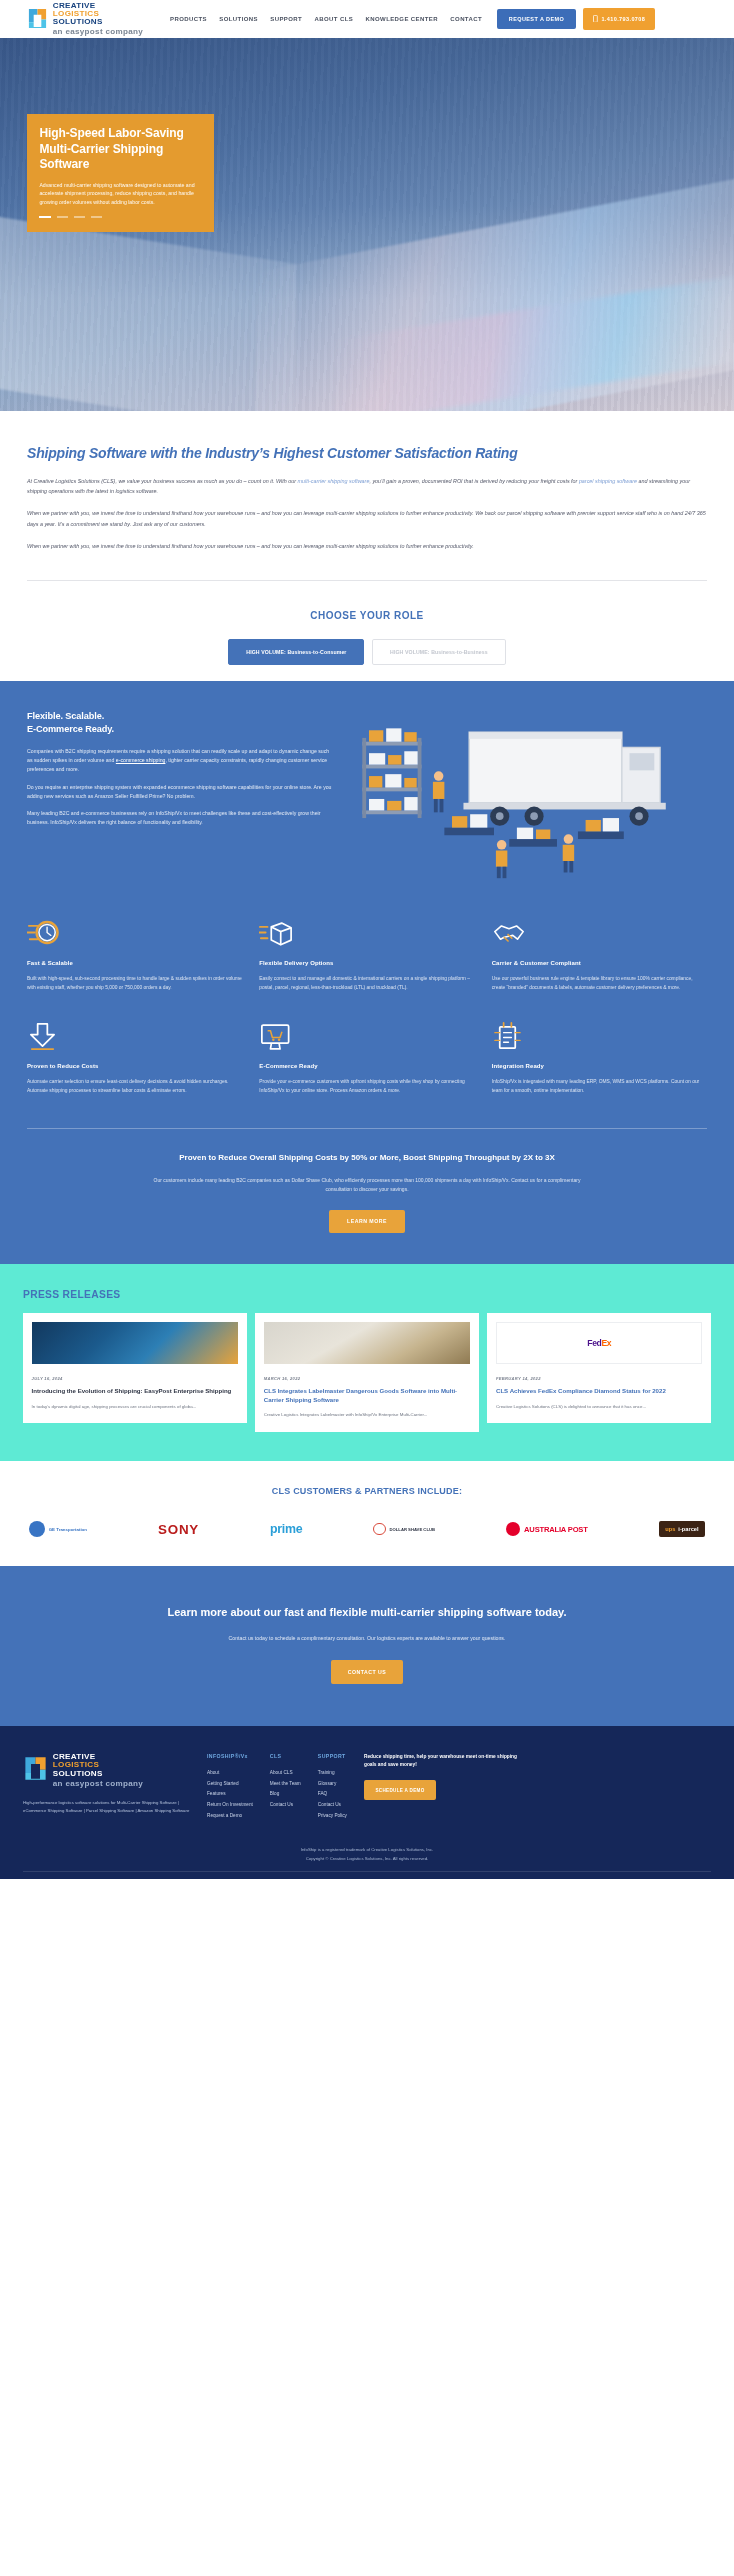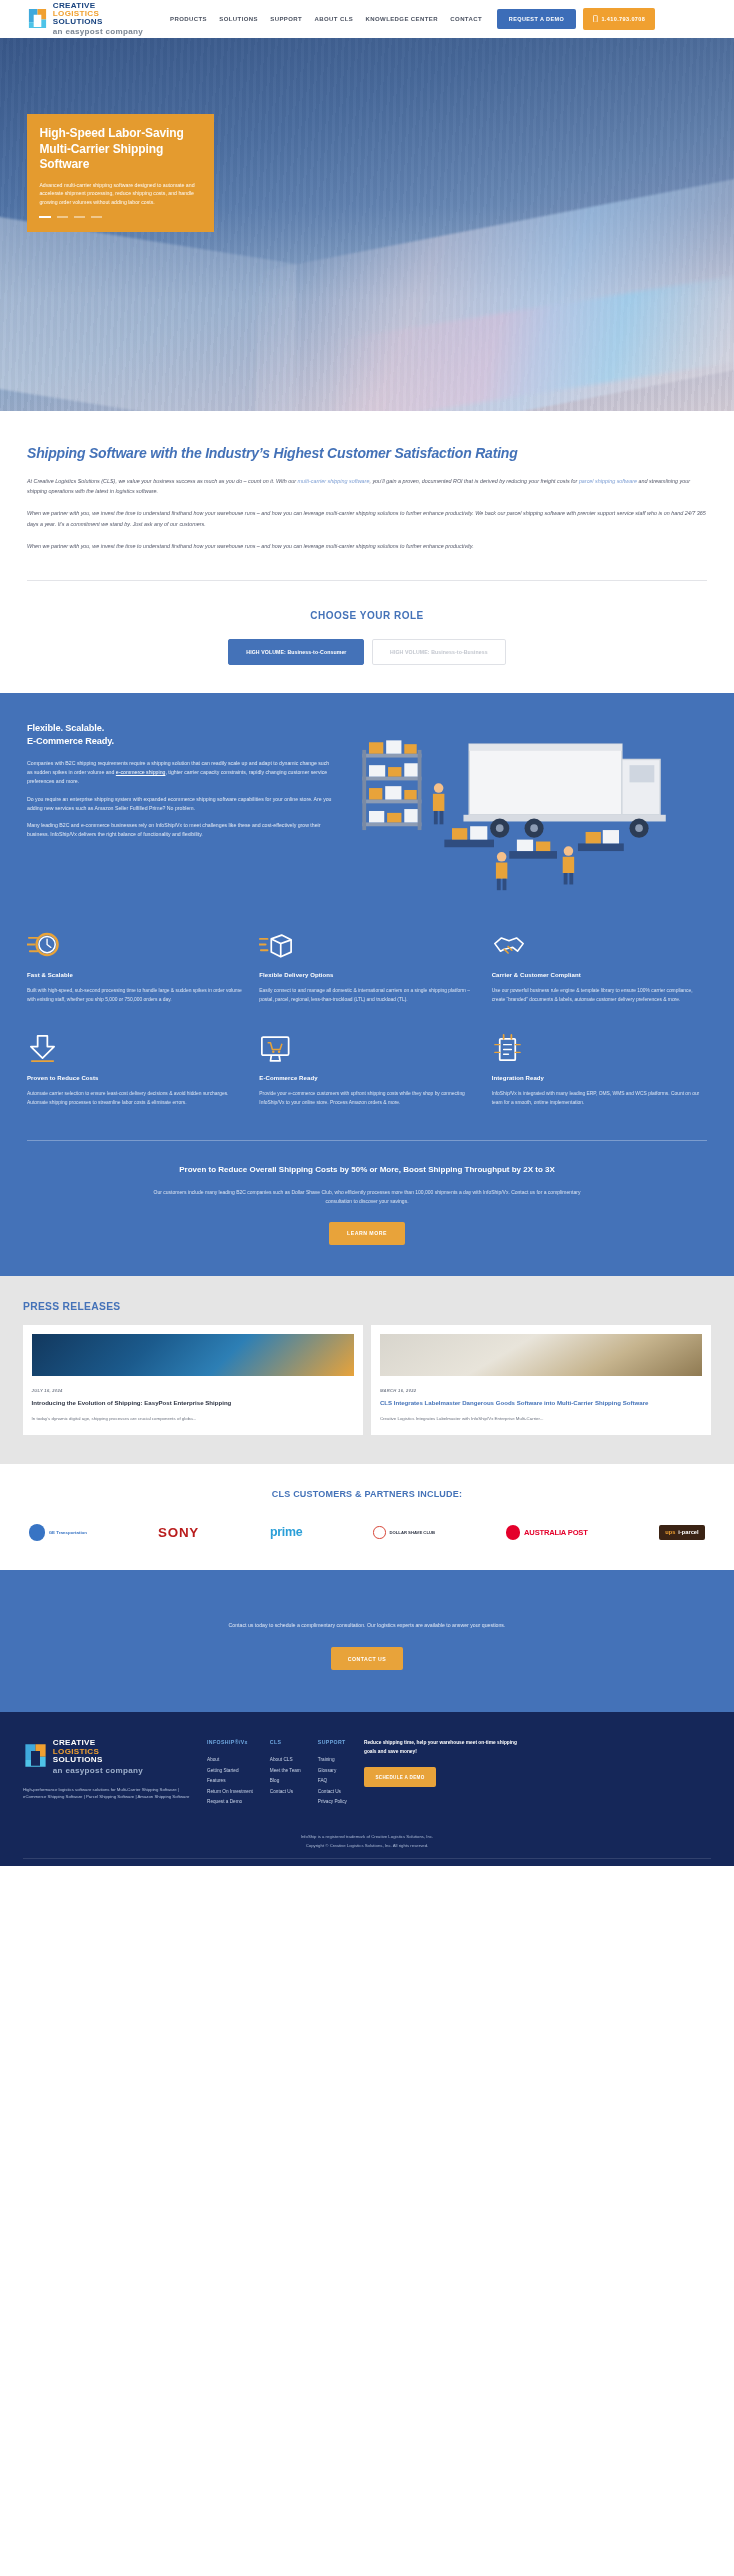--- a/index.html
+++ b/index.html
@@ -112,21 +112,21 @@
   }
   .role-btns { display: flex; justify-content: center; gap: 7.6px; margin-top: 18px; }
   .role-btn {
     font-size: 5.2px; font-weight: bold; padding: 8.6px 17px; border-radius: 1.9px;
     letter-spacing: 0.1px; cursor: pointer; font-family: inherit; white-space: nowrap;
   }
   .role-btn.active { background: #4472b8; color: #fff; border: 1px solid #4472b8; }
   .role-btn.idle { background: #fff; color: #c2c6ce; border: 1px solid #dfe1e6; }
 
   
-  .b2c { background: #4472b8; padding: 29px 27px 31px 27px; color: #fff; margin-top: 12px; }
+  .b2c { background: #4472b8; padding: 29px 27px 31px 27px; color: #fff; }
   .b2c-top { display: flex; gap: 15.3px; align-items: flex-start; }
   .b2c-left { width: 308px; flex: 0 0 auto; }
   .b2c-head {
     font-size: 9.2px; font-weight: bold; line-height: 1.42; letter-spacing: -0.1px;
   }
   .b2c-left p { font-size: 5.2px; line-height: 1.72; margin-top: 11.5px; color: #e4ebf6; }
   .b2c-left p + p { margin-top: 8.6px; }
   .b2c-left a { color: #ffffff; text-decoration: underline; }
   .b2c-right { flex: 1 1 auto; position: relative; height: 167px; margin-top: 5.7px; }
 
@@ -151,21 +151,21 @@
     font-size: 5px; line-height: 1.8; color: #dbe4f2; margin-top: 11.5px;
     max-width: 449px; margin-left: auto; margin-right: auto;
   }
   .btn-learn {
     margin-top: 16.2px; background: #e8a33a; color: #fff; font-size: 5.2px;
     font-weight: bold; padding: 8.6px 18px; border-radius: 1.9px; border: none;
     cursor: pointer; letter-spacing: 0.5px; font-family: inherit;
   }
 
   
-  .press-wrap { background: #e5e5e5; padding: 25px 23px 29px 23px; display: flex; gap: 17px; }
+  .press-wrap { background: #5eead4; padding: 25px 23px 29px 23px; display: flex; gap: 17px; }
   .press-col { flex: 1 1 auto; min-width: 0; }
   .press-h { color: #4472b8; font-size: 10.3px; font-weight: bold; letter-spacing: 0.3px; }
   .cards { display: flex; gap: 8.6px; margin-top: 13.4px; align-items: flex-start; }
   .card { background: #fff; flex: 1 1 0; min-width: 0; padding-bottom: 13.4px; }
   .card-img { height: 42px; margin: 8.6px 8.6px 0 8.6px; }
   .card-date {
     font-size: 4.1px; color: #7a808e; letter-spacing: 0.3px; margin: 11.5px 8.6px 0 8.6px;
     font-style: italic; font-weight: bold;
   }
   .card-title {
@@ -496,20 +496,28 @@
         <div class="card-body">In today’s dynamic digital age, shipping processes are crucial components of globa...</div>
       </div>
 
       <div class="card">
         <div class="card-img" style="background:linear-gradient(150deg,#d8d5cd 0%,#e8e4da 40%,#c6b48e 70%,#8f7a52 100%);"></div>
         <div class="card-date">MARCH 16, 2022</div>
         <div class="card-title bl">CLS Integrates Labelmaster Dangerous Goods Software into Multi-Carrier Shipping Software</div>
         <div class="card-body">Creative Logistics Integrates Labelmaster with InfoShip/Vx Enterprise Multi-Carrier...</div>
       </div>
 
+      <div class="card">
+        <div class="card-img" style="background:#ffffff;display:flex;align-items:center;justify-content:center;border:1px solid #eceef1;">
+          <span style="font-size:8.6px;font-weight:bold;color:#4d148c;letter-spacing:-0.4px;">Fed<span style="color:#ff6600;">Ex</span></span>
+        </div>
+        <div class="card-date">FEBRUARY 14, 2022</div>
+        <div class="card-title bl">CLS Achieves FedEx Compliance Diamond Status for 2022</div>
+        <div class="card-body">Creative Logistics Solutions (CLS) is delighted to announce that it has once...</div>
+      </div>
     </div>
   </div>
 
 </div>
 
 <div class="partners">
   <h4>CLS CUSTOMERS &amp; PARTNERS INCLUDE:</h4>
   <div class="logos">
     <div style="display:flex;align-items:center;gap:3.8px;">
       <span style="width:16.2px;height:16.2px;border-radius:50%;background:#3874c4;display:inline-block;"></span>
@@ -526,20 +534,21 @@
       <span style="font-size:7.6px;font-weight:bold;color:#e4002b;letter-spacing:-0.2px;">AUSTRALIA POST</span>
     </div>
     <div style="background:#3b2314;padding:4.8px 6.7px;border-radius:1.9px;display:flex;align-items:center;gap:2.9px;">
       <span style="font-size:5.7px;font-weight:bold;color:#f0a030;">ups</span>
       <span style="font-size:5.7px;font-weight:bold;color:#fff;">i-parcel</span>
     </div>
   </div>
 </div>
 
 <div class="cta">
+  <h3>Learn more about our fast and flexible multi-carrier shipping software today.</h3>
   <p>Contact us today to schedule a complimentary consultation. Our logistics experts are available to answer your questions.</p>
   <button class="btn-contact">CONTACT US</button>
 </div>
 
 <div class="footer">
   <div class="f-grid">
     <div class="f-brand">
       <div class="f-logo">
         <div>
           <svg width="25" height="27" viewBox="0 0 22 24">

